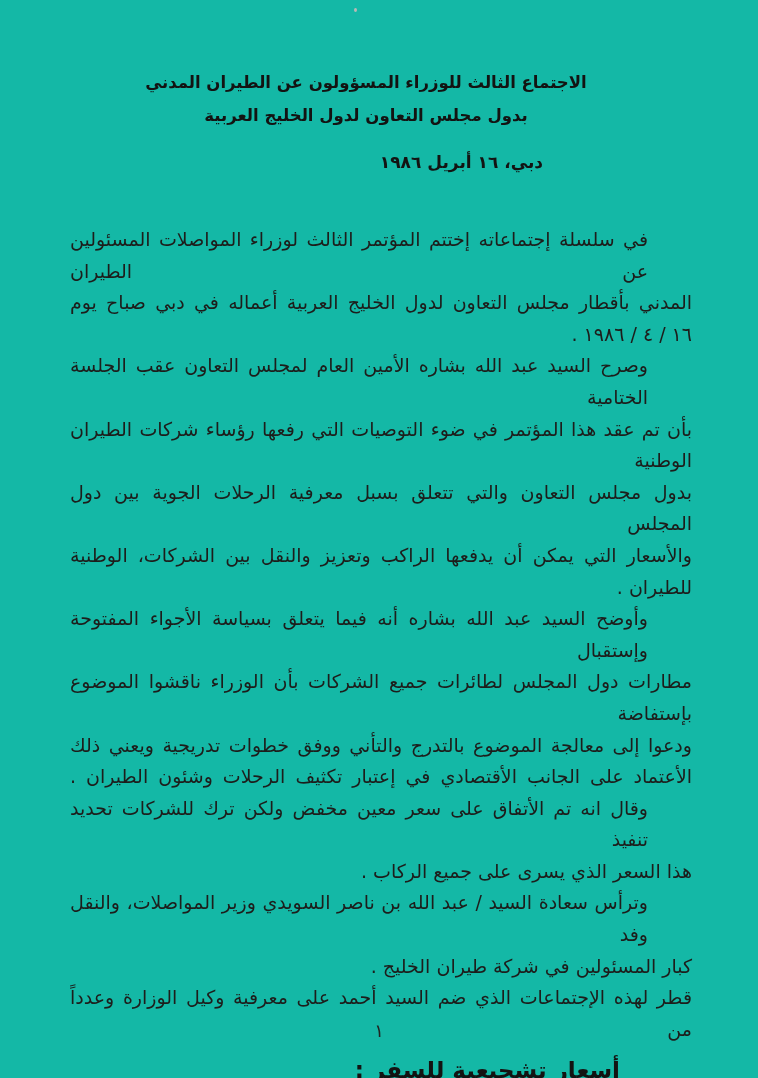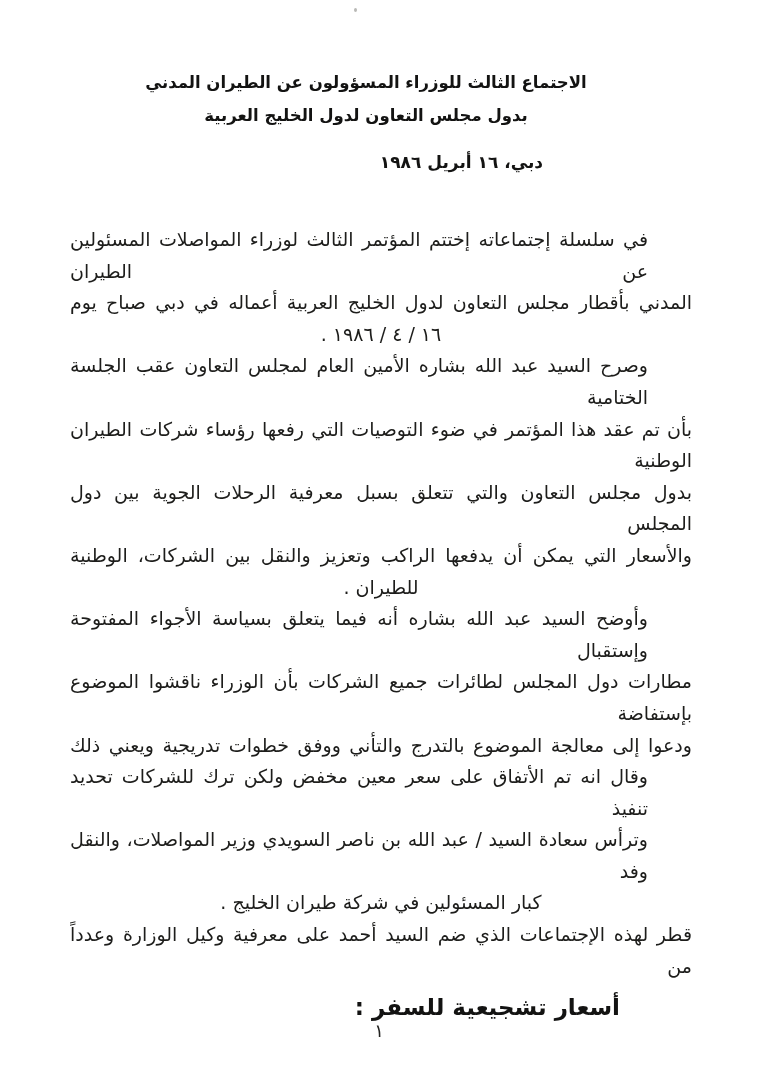--- a/index.html
+++ b/index.html
@@ -1,20 +1,20 @@
 <!DOCTYPE html>
 <html lang="ar"><head>
 <meta charset="utf-8">
 <style>
   html,body{margin:0;padding:0;background:#e8e8e8;}
   .page{
     position:relative;
     width:758px;height:1078px;
     margin:0 auto;
-    background:#ffffff;
+    background:#14b8a6;
     overflow:hidden;
     font-family:"DejaVu Sans",sans-serif;
     color:#1d1d1b;
     direction:rtl;
   }
   .speck{
     position:absolute;top:8px;left:354px;
     width:3px;height:4px;background:#b9b9b6;border-radius:50%;
   }
   .title-block{
@@ -33,21 +33,21 @@
     color:#131312;
   }
   .body-block{
     position:absolute;top:224px;right:66px;width:622px;
     font-size:19px;
     line-height:31.6px;
   }
   .para{margin:0;padding:0;}
   .line{white-space:normal;}
   .jl{text-align:justify;text-align-last:justify;-moz-text-align-last:justify;}
-  .el{text-align:center;}
+  .el{text-align:right;}
   .fl{padding-right:44px;}
   .gap-before{}
   .section-heading{
     margin-top:6px;
     padding-right:72px;
     font-weight:700;
     font-size:23px;
     line-height:38px;
     color:#131312;
     text-align:right;
@@ -86,24 +86,26 @@
       <div class="line jl">بأن تم عقد هذا المؤتمر في ضوء التوصيات التي رفعها رؤساء شركات الطيران الوطنية</div>
       <div class="line jl">بدول مجلس التعاون والتي تتعلق بسبل معرفية الرحلات الجوية بين دول المجلس</div>
       <div class="line jl">والأسعار التي يمكن أن يدفعها الراكب وتعزيز والنقل بين الشركات، الوطنية</div>
       <div class="line el">للطيران .</div>
     </div>
 
     <div class="para">
       <div class="line jl fl">وأوضح السيد عبد الله بشاره أنه فيما يتعلق بسياسة الأجواء المفتوحة وإستقبال</div>
       <div class="line jl">مطارات دول المجلس لطائرات جميع الشركات بأن الوزراء ناقشوا الموضوع بإستفاضة</div>
       <div class="line jl">ودعوا إلى معالجة الموضوع بالتدرج والتأني ووفق خطوات تدريجية ويعني ذلك</div>
+      <div class="line jl">الأعتماد على الجانب الأقتصادي في إعتبار تكثيف الرحلات وشئون الطيران .</div>
     </div>
 
     <div class="para gap-before">
       <div class="line jl fl">وقال انه تم الأتفاق على سعر معين مخفض ولكن ترك للشركات تحديد تنفيذ</div>
+      <div class="line el">هذا السعر الذي يسرى على جميع الركاب .</div>
     </div>
 
     <div class="para">
       <div class="line jl fl">وترأس سعادة السيد / عبد الله بن ناصر السويدي وزير المواصلات، والنقل وفد</div>
       <div class="line el">كبار المسئولين في شركة طيران الخليج .</div>
       <div class="line jl">قطر لهذه الإجتماعات الذي ضم السيد أحمد على معرفية وكيل الوزارة وعدداً من</div>
     </div>
 
     <div class="section-heading">أسعار تشجيعية للسفر :</div>
 

